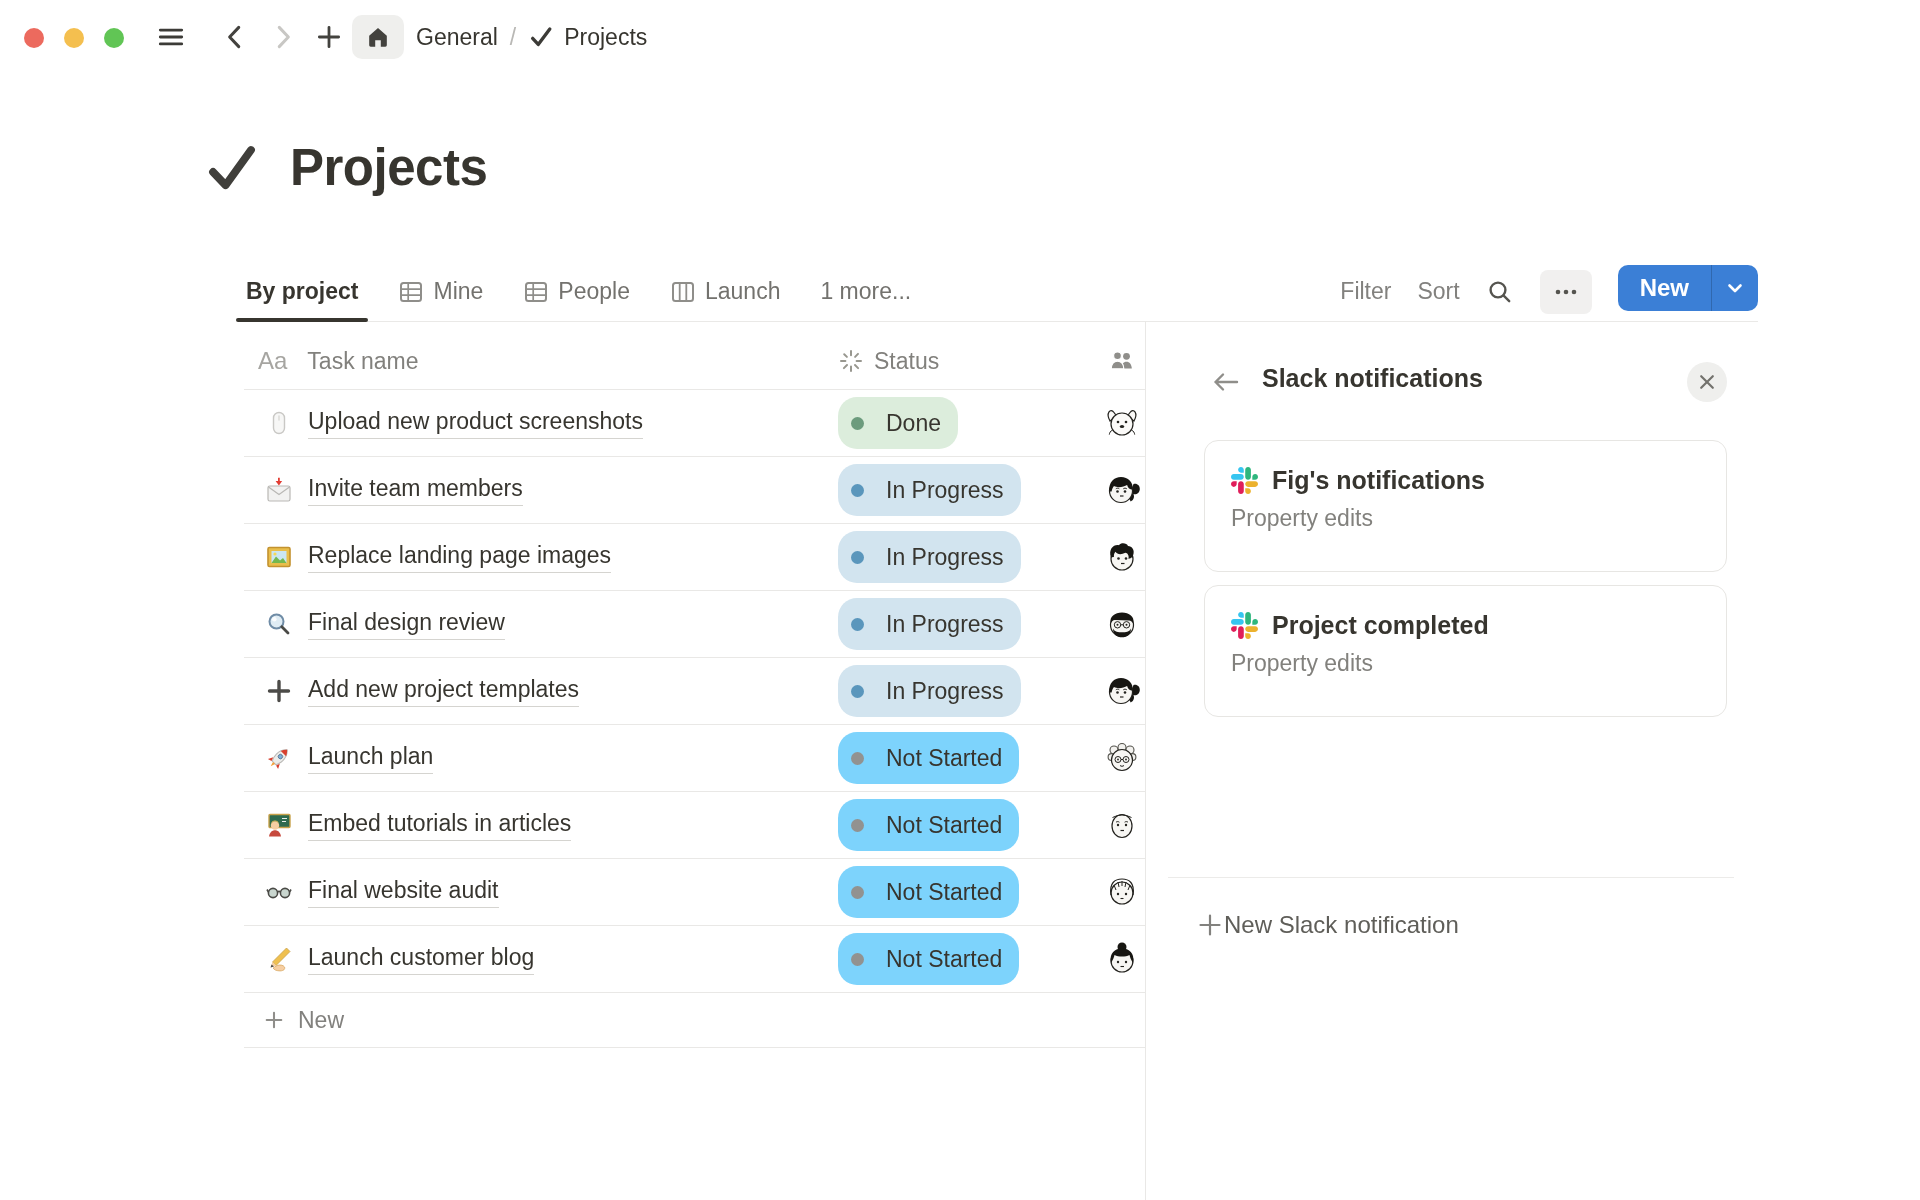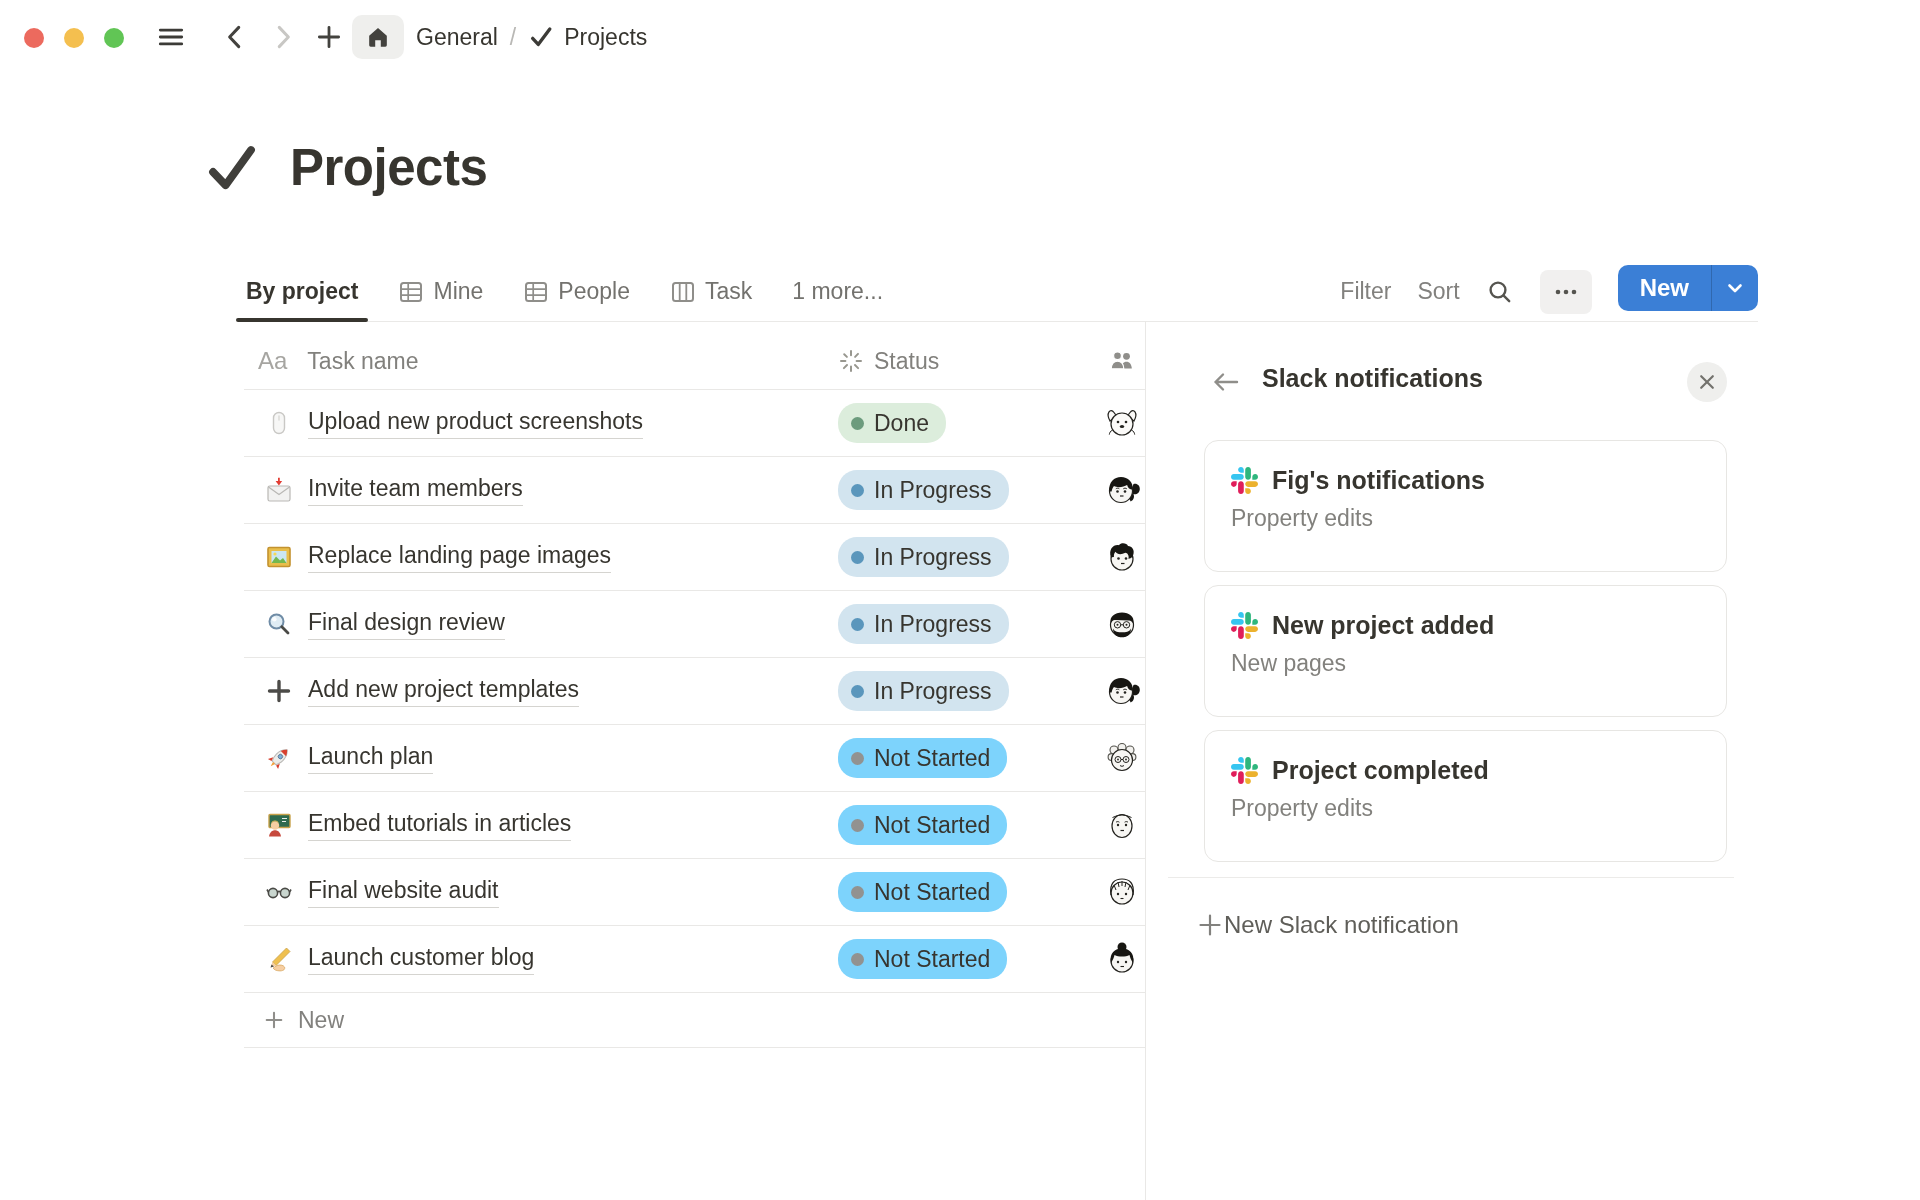--- a/index.html
+++ b/index.html
@@ -40,21 +40,21 @@
   .thead{display:flex;align-items:center;height:56px;border-bottom:1px solid #E9E8E6;color:#82817D;font-size:23px;}
   .h-name{width:594px;display:flex;align-items:center;gap:20px;padding-left:14px;box-sizing:border-box;}
   .h-aa{font-size:24px;color:#A6A5A1;}
   .h-status{flex:1;display:flex;align-items:center;gap:10px;}
   .h-person{width:46px;display:flex;justify-content:center;}
   .trow{display:flex;align-items:center;height:66px;border-bottom:1px solid #E9E8E6;}
   .c-name{width:594px;display:flex;align-items:center;gap:16px;padding-left:22px;box-sizing:border-box;}
   .task-name{font-size:23px;font-weight:500;color:#37352F;border-bottom:1.5px solid #D5D4D0;padding-bottom:3px;white-space:nowrap;cursor:pointer;}
   .c-status{flex:1;}
   .c-person{width:46px;display:flex;justify-content:center;}
-  .pill{display:inline-flex;align-items:center;gap:10px;height:40px;padding:0 17px 0 13px;border-radius:19px;font-size:23px;color:#37352F;}
+  .pill{display:inline-flex;align-items:center;gap:22px;height:52px;padding:0 17px 0 13px;border-radius:19px;font-size:23px;color:#37352F;}
   .pill .dot{width:13px;height:13px;border-radius:50%;}
   .pill[data-color="green"]{background:#DCEDDC;} .pill[data-color="green"] .dot{background:#6C9B7D;}
   .pill[data-color="blue"]{background:#D2E4EF;} .pill[data-color="blue"] .dot{background:#5A96BC;}
   .pill[data-color="gray"]{background:#7dd3fc;} .pill[data-color="gray"] .dot{background:#929290;}
   .newrow{display:flex;align-items:center;gap:12px;height:54px;padding-left:18px;border-bottom:1px solid #E9E8E6;color:#82817E;font-size:23px;cursor:pointer;}
   .avatar{width:42px;height:42px;}
 
   .vdivider{position:absolute;left:1145px;top:321px;width:1px;height:879px;background:#E9E8E6;}
 
   
@@ -152,21 +152,21 @@
           </span>
         <span>People</span>
       </div>
       <div class="tab">
         <span class="icon" style="width:26px;height:26px;">
             <svg width="100%" height="100%" viewBox="0 0 26 26">
               <rect x="3" y="4" width="20" height="18" rx="2.5" stroke="#8F8E8A" stroke-width="2" fill="none"></rect>
               <path d="M9.7 4v18M16.3 4v18" stroke="#8F8E8A" stroke-width="1.8"></path>
             </svg>
           </span>
-        <span>Task</span>
+        <span>Launch</span>
       </div>
       <div class="tab">
         <span>1 more...</span>
       </div>
     </div>
     <div class="controls">
       <span class="ctl-label">Filter</span>
       <span class="ctl-label">Sort</span>
       <span class="icon" style="width:28px;height:28px;">
           <svg width="100%" height="100%" viewBox="0 0 28 28">
@@ -548,34 +548,20 @@
     <div class="card">
       <div class="card-top">
         <span class="icon" style="width:27px;height:27px;">
             <svg width="100%" height="100%" viewBox="0 0 122.8 122.8">
               <path d="M25.8 77.6c0 7.1-5.8 12.9-12.9 12.9S0 84.7 0 77.6s5.8-12.9 12.9-12.9h12.9v12.9zM32.3 77.6c0-7.1 5.8-12.9 12.9-12.9s12.9 5.8 12.9 12.9v32.3c0 7.1-5.8 12.9-12.9 12.9s-12.9-5.8-12.9-12.9V77.6z" fill="#E01E5A"></path>
               <path d="M45.2 25.8c-7.1 0-12.9-5.8-12.9-12.9S38.1 0 45.2 0s12.9 5.8 12.9 12.9v12.9H45.2zM45.2 32.3c7.1 0 12.9 5.8 12.9 12.9s-5.8 12.9-12.9 12.9H12.9C5.8 58.1 0 52.3 0 45.2s5.8-12.9 12.9-12.9h32.3z" fill="#36C5F0"></path>
               <path d="M97 45.2c0-7.1 5.8-12.9 12.9-12.9s12.9 5.8 12.9 12.9-5.8 12.9-12.9 12.9H97V45.2zM90.5 45.2c0 7.1-5.8 12.9-12.9 12.9s-12.9-5.8-12.9-12.9V12.9C64.7 5.8 70.5 0 77.6 0s12.9 5.8 12.9 12.9v32.3z" fill="#2EB67D"></path>
               <path d="M77.6 97c7.1 0 12.9 5.8 12.9 12.9s-5.8 12.9-12.9 12.9-12.9-5.8-12.9-12.9V97h12.9zM77.6 90.5c-7.1 0-12.9-5.8-12.9-12.9s5.8-12.9 12.9-12.9h32.3c7.1 0 12.9 5.8 12.9 12.9s-5.8 12.9-12.9 12.9H77.6z" fill="#ECB22E"></path>
             </svg>
           </span>
-        <span class="card-title">New project added</span>
-      </div>
-      <div class="card-sub">New pages</div>
-    </div>
-    <div class="card">
-      <div class="card-top">
-        <span class="icon" style="width:27px;height:27px;">
-            <svg width="100%" height="100%" viewBox="0 0 122.8 122.8">
-              <path d="M25.8 77.6c0 7.1-5.8 12.9-12.9 12.9S0 84.7 0 77.6s5.8-12.9 12.9-12.9h12.9v12.9zM32.3 77.6c0-7.1 5.8-12.9 12.9-12.9s12.9 5.8 12.9 12.9v32.3c0 7.1-5.8 12.9-12.9 12.9s-12.9-5.8-12.9-12.9V77.6z" fill="#E01E5A"></path>
-              <path d="M45.2 25.8c-7.1 0-12.9-5.8-12.9-12.9S38.1 0 45.2 0s12.9 5.8 12.9 12.9v12.9H45.2zM45.2 32.3c7.1 0 12.9 5.8 12.9 12.9s-5.8 12.9-12.9 12.9H12.9C5.8 58.1 0 52.3 0 45.2s5.8-12.9 12.9-12.9h32.3z" fill="#36C5F0"></path>
-              <path d="M97 45.2c0-7.1 5.8-12.9 12.9-12.9s12.9 5.8 12.9 12.9-5.8 12.9-12.9 12.9H97V45.2zM90.5 45.2c0 7.1-5.8 12.9-12.9 12.9s-12.9-5.8-12.9-12.9V12.9C64.7 5.8 70.5 0 77.6 0s12.9 5.8 12.9 12.9v32.3z" fill="#2EB67D"></path>
-              <path d="M77.6 97c7.1 0 12.9 5.8 12.9 12.9s-5.8 12.9-12.9 12.9-12.9-5.8-12.9-12.9V97h12.9zM77.6 90.5c-7.1 0-12.9-5.8-12.9-12.9s5.8-12.9 12.9-12.9h32.3c7.1 0 12.9 5.8 12.9 12.9s-5.8 12.9-12.9 12.9H77.6z" fill="#ECB22E"></path>
-            </svg>
-          </span>
         <span class="card-title">Project completed</span>
       </div>
       <div class="card-sub">Property edits</div>
     </div>
   </div>
 
   <div class="panel-div"></div>
   <div class="panel-new">
     <span class="icon" style="width:28px;height:28px;">
         <svg width="100%" height="100%" viewBox="0 0 28 28">

